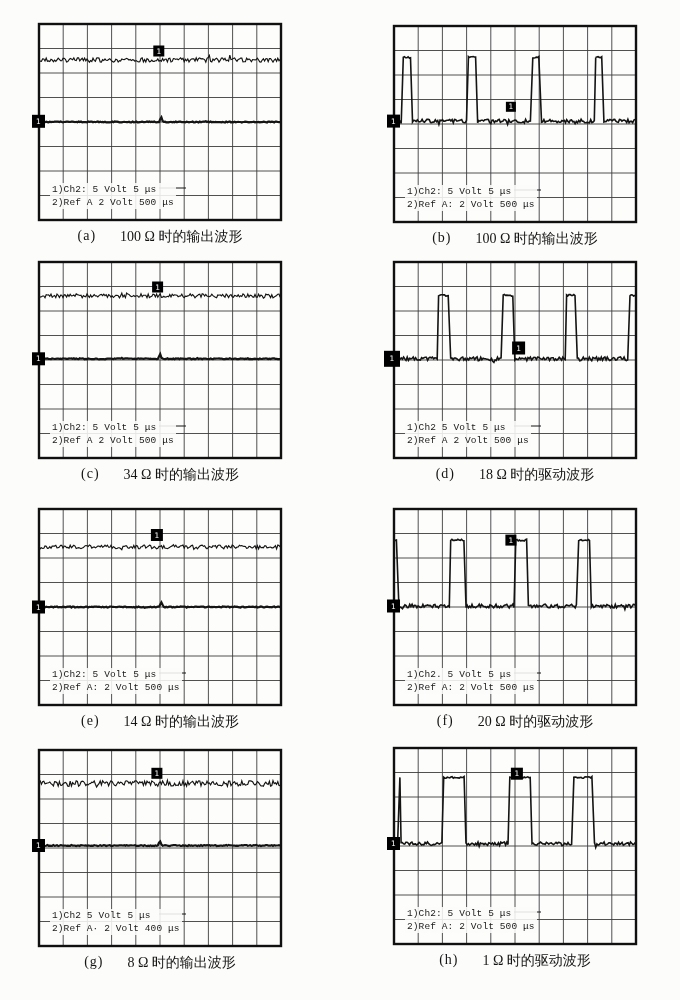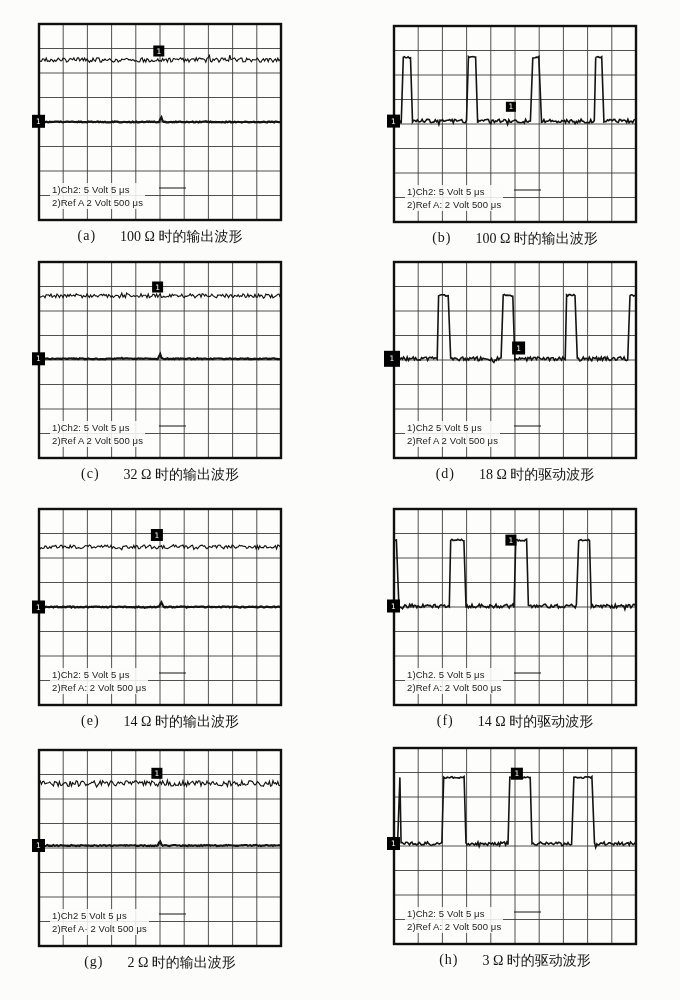--- a/index.html
+++ b/index.html
@@ -2,21 +2,21 @@
 <html><head>
 <meta charset="utf-8">
 <style>
   html,body{margin:0;padding:0;background:#ffffff;}
   .page{position:relative;width:680px;height:1000px;background:#fcfcfa;overflow:hidden;
         font-family:"Liberation Serif",serif;}
   figure.panel{position:absolute;margin:0;width:242px;}
   .scope{position:relative;width:242px;height:196px;background:#fdfdfb;}
   .scope svg{position:absolute;left:0;top:0;overflow:visible;display:block;}
   .readout{position:absolute;left:11px;bottom:11px;font-size:9.5px;line-height:13px;
-           color:#1b1b1b;font-family:Liberation Sans, sans-serif;letter-spacing:0.1px;
+           color:#1b1b1b;font-family:Liberation Mono, monospace;letter-spacing:0.1px;
            background:rgba(252,252,250,0.88);padding:0 2px;white-space:nowrap;}
   figcaption.caption{margin-top:8px;width:242px;display:flex;justify-content:center;
            gap:24px;font-size:14px;color:#141414;white-space:nowrap;}
   .caption .cap-label{letter-spacing:1px;}
 </style>
 </head>
 <body>
 
 <div class="page">
 
@@ -131,21 +131,21 @@
           <rect x="-7.0" y="90.3" width="13" height="13" fill="#000000"></rect>
           <text x="-0.5" y="99.4" fill="#ffffff" font-size="7.5" text-anchor="middle" font-family="&quot;DejaVu Sans&quot;, sans-serif">1</text>
         </svg>
       <div class="readout">
         <div>1)Ch2: 5 Volt 5 μs</div>
         <div>2)Ref A  2 Volt 500 μs</div>
       </div>
     </div>
     <figcaption class="caption">
       <span class="cap-label">(c)</span>
-      <span class="cap-text">32 Ω 时的输出波形</span>
+      <span class="cap-text">34 Ω 时的输出波形</span>
     </figcaption>
   </figure>
 
   <figure class="panel" style="left:394px;top:262px">
     <div class="scope">
       <svg class="scope-svg" width="242" height="196" viewBox="0 0 242 196">
           <g>
             <line x1="24.2" y1="0" x2="24.2" y2="196" stroke="#3d3d3d" stroke-width="0.9"></line>
             <line x1="48.4" y1="0" x2="48.4" y2="196" stroke="#3d3d3d" stroke-width="0.9"></line>
             <line x1="72.6" y1="0" x2="72.6" y2="196" stroke="#3d3d3d" stroke-width="0.9"></line>
@@ -252,21 +252,21 @@
           <rect x="-7.0" y="90.5" width="13" height="13" fill="#000000"></rect>
           <text x="-0.5" y="99.6" fill="#ffffff" font-size="7.5" text-anchor="middle" font-family="&quot;DejaVu Sans&quot;, sans-serif">1</text>
         </svg>
       <div class="readout">
         <div>1)Ch2. 5 Volt 5 μs</div>
         <div>2)Ref A: 2 Volt 500 μs</div>
       </div>
     </div>
     <figcaption class="caption">
       <span class="cap-label">(f)</span>
-      <span class="cap-text">14 Ω 时的驱动波形</span>
+      <span class="cap-text">20 Ω 时的驱动波形</span>
     </figcaption>
   </figure>
 
   <figure class="panel" style="left:39px;top:750px">
     <div class="scope">
       <svg class="scope-svg" width="242" height="196" viewBox="0 0 242 196">
           <g>
             <line x1="24.2" y1="0" x2="24.2" y2="196" stroke="#3d3d3d" stroke-width="0.9"></line>
             <line x1="48.4" y1="0" x2="48.4" y2="196" stroke="#3d3d3d" stroke-width="0.9"></line>
             <line x1="72.6" y1="0" x2="72.6" y2="196" stroke="#3d3d3d" stroke-width="0.9"></line>
@@ -288,26 +288,26 @@
           <path d="M0 33.6 L0.0 30.9 L1.2 30.9 L2.4 34.2 L3.6 31.8 L4.8 31.2 L6.0 33.8 L7.2 33.4 L8.4 33.0 L9.6 32.8 L10.8 32.0 L12.0 33.7 L13.2 34.5 L14.4 36.0 L15.6 31.6 L16.8 31.9 L18.0 32.7 L19.2 36.1 L20.4 31.5 L21.6 35.3 L22.8 35.4 L24.0 34.0 L25.2 33.1 L26.4 32.5 L27.6 33.4 L28.8 36.2 L30.0 36.4 L31.2 31.1 L32.4 36.0 L33.6 32.7 L34.8 34.0 L36.0 34.3 L37.2 30.8 L38.4 31.4 L39.6 36.2 L40.8 35.2 L42.0 32.0 L43.2 31.2 L44.4 31.5 L45.6 33.0 L46.8 35.5 L48.0 34.4 L49.2 34.8 L50.4 33.7 L51.6 33.4 L52.8 32.1 L54.0 32.5 L55.2 30.9 L56.4 34.3 L57.6 37.1 L58.8 35.2 L60.0 33.7 L61.2 30.9 L62.4 35.0 L63.6 30.8 L64.8 32.4 L66.0 33.3 L67.2 31.9 L68.4 32.4 L69.6 35.8 L70.8 32.8 L72.0 30.8 L73.2 31.7 L74.4 33.8 L75.6 35.3 L76.8 35.7 L78.0 33.7 L79.2 32.0 L80.4 33.3 L81.6 32.1 L82.8 32.6 L84.0 34.2 L85.2 34.9 L86.4 31.2 L87.6 30.8 L88.8 31.4 L90.0 33.2 L91.2 31.9 L92.4 34.4 L93.6 31.8 L94.8 32.4 L96.0 30.8 L97.2 30.8 L98.4 32.1 L99.6 33.6 L100.8 31.8 L102.0 32.8 L103.2 31.9 L104.4 35.4 L105.6 31.2 L106.8 34.8 L108.0 31.2 L109.2 32.7 L110.4 32.1 L111.6 35.2 L112.8 30.9 L114.0 31.9 L115.2 32.6 L116.4 35.4 L117.6 34.3 L118.8 36.2 L120.0 33.1 L121.2 31.8 L122.4 34.2 L123.6 31.0 L124.8 33.2 L126.0 35.2 L127.2 34.8 L128.4 30.2 L129.6 34.8 L130.8 32.3 L132.0 35.9 L133.2 35.9 L134.4 35.8 L135.6 33.3 L136.8 35.5 L138.0 35.0 L139.2 35.5 L140.4 32.1 L141.6 35.3 L142.8 35.0 L144.0 30.8 L145.2 35.7 L146.4 33.3 L147.6 36.1 L148.8 31.4 L150.0 34.7 L151.2 33.1 L152.4 32.1 L153.6 31.3 L154.8 33.1 L156.0 34.9 L157.2 31.3 L158.4 32.9 L159.6 30.8 L160.8 31.0 L162.0 35.8 L163.2 32.1 L164.4 32.9 L165.6 34.8 L166.8 34.4 L168.0 31.1 L169.2 33.5 L170.4 32.9 L171.6 34.9 L172.8 32.5 L174.0 31.6 L175.2 34.0 L176.4 34.4 L177.6 32.9 L178.8 35.1 L180.0 35.3 L181.2 35.3 L182.4 35.8 L183.6 35.2 L184.8 31.8 L186.0 33.7 L187.2 33.4 L188.4 36.3 L189.6 31.1 L190.8 31.1 L192.0 35.6 L193.2 34.0 L194.4 32.5 L195.6 31.8 L196.8 34.1 L198.0 32.9 L199.2 35.9 L200.4 34.6 L201.6 35.4 L202.8 30.8 L204.0 34.7 L205.2 33.8 L206.4 35.0 L207.6 34.7 L208.8 34.2 L210.0 30.9 L211.2 30.9 L212.4 31.1 L213.6 31.6 L214.8 33.8 L216.0 35.0 L217.2 33.9 L218.4 31.6 L219.6 32.7 L220.8 34.4 L222.0 36.0 L223.2 35.8 L224.4 36.3 L225.6 33.6 L226.8 32.2 L228.0 33.8 L229.2 34.5 L230.4 31.3 L231.6 36.1 L232.8 35.5 L234.0 30.6 L235.2 33.6 L236.4 32.8 L237.6 34.4 L238.8 31.6 L240.0 35.5 L241.2 35.6" fill="none" stroke="#141414" stroke-width="1.15"></path>
           <path d="M0 95.5 L0.0 96.0 L1.2 95.2 L2.4 95.3 L3.6 95.7 L4.8 95.9 L6.0 96.0 L7.2 95.8 L8.4 95.1 L9.6 95.8 L10.8 95.6 L12.0 95.8 L13.2 95.8 L14.4 95.1 L15.6 95.9 L16.8 95.6 L18.0 95.2 L19.2 96.0 L20.4 95.7 L21.6 95.2 L22.8 95.4 L24.0 95.7 L25.2 95.7 L26.4 95.5 L27.6 95.8 L28.8 95.7 L30.0 95.9 L31.2 95.8 L32.4 95.1 L33.6 95.6 L34.8 95.7 L36.0 95.7 L37.2 96.0 L38.4 95.6 L39.6 95.6 L40.8 96.0 L42.0 95.2 L43.2 95.3 L44.4 95.5 L45.6 95.7 L46.8 95.5 L48.0 95.9 L49.2 95.4 L50.4 95.7 L51.6 95.8 L52.8 95.7 L54.0 95.9 L55.2 95.2 L56.4 95.5 L57.6 95.6 L58.8 96.0 L60.0 95.7 L61.2 95.2 L62.4 95.8 L63.6 95.6 L64.8 95.2 L66.0 95.4 L67.2 96.0 L68.4 95.6 L69.6 95.4 L70.8 95.1 L72.0 96.0 L73.2 96.0 L74.4 95.6 L75.6 95.3 L76.8 95.7 L78.0 95.5 L79.2 95.6 L80.4 95.4 L81.6 95.3 L82.8 95.3 L84.0 95.7 L85.2 95.2 L86.4 95.8 L87.6 95.2 L88.8 95.6 L90.0 95.6 L91.2 95.4 L92.4 95.3 L93.6 95.5 L94.8 95.5 L96.0 95.1 L97.2 95.8 L98.4 95.8 L99.6 95.9 L100.8 95.7 L102.0 95.1 L103.2 95.5 L104.4 96.0 L105.6 95.2 L106.8 95.8 L108.0 96.0 L109.2 95.6 L110.4 96.0 L111.6 95.5 L112.8 96.0 L114.0 95.7 L115.2 96.0 L116.4 95.5 L117.6 95.8 L118.8 95.5 L120.0 92.7 L121.2 91.5 L122.4 94.5 L123.6 95.8 L124.8 95.5 L126.0 95.2 L127.2 95.3 L128.4 95.6 L129.6 95.8 L130.8 96.0 L132.0 95.5 L133.2 95.3 L134.4 95.1 L135.6 95.2 L136.8 95.2 L138.0 95.7 L139.2 95.5 L140.4 95.3 L141.6 96.0 L142.8 96.0 L144.0 95.3 L145.2 95.9 L146.4 95.4 L147.6 95.9 L148.8 96.0 L150.0 95.1 L151.2 95.9 L152.4 95.5 L153.6 95.9 L154.8 95.7 L156.0 95.3 L157.2 95.6 L158.4 96.0 L159.6 95.5 L160.8 96.0 L162.0 95.1 L163.2 95.9 L164.4 95.4 L165.6 95.1 L166.8 95.5 L168.0 95.1 L169.2 95.3 L170.4 95.2 L171.6 95.8 L172.8 95.3 L174.0 95.6 L175.2 95.4 L176.4 95.1 L177.6 96.0 L178.8 95.8 L180.0 95.8 L181.2 95.7 L182.4 95.7 L183.6 95.9 L184.8 95.4 L186.0 95.6 L187.2 95.1 L188.4 95.8 L189.6 94.9 L190.8 95.4 L192.0 95.3 L193.2 95.5 L194.4 95.7 L195.6 95.7 L196.8 95.9 L198.0 95.7 L199.2 95.8 L200.4 95.5 L201.6 95.5 L202.8 95.1 L204.0 95.5 L205.2 95.2 L206.4 95.1 L207.6 95.1 L208.8 95.8 L210.0 95.5 L211.2 95.1 L212.4 95.9 L213.6 95.6 L214.8 95.1 L216.0 95.3 L217.2 95.0 L218.4 95.5 L219.6 95.9 L220.8 95.5 L222.0 96.0 L223.2 95.7 L224.4 95.7 L225.6 95.7 L226.8 95.2 L228.0 95.1 L229.2 95.6 L230.4 95.7 L231.6 95.6 L232.8 95.3 L234.0 96.0 L235.2 95.2 L236.4 95.6 L237.6 95.5 L238.8 95.5 L240.0 95.2 L241.2 95.7" fill="none" stroke="#141414" stroke-width="2.2"></path>
           <line x1="120" y1="164" x2="147" y2="164" stroke="#141414" stroke-width="1"></line>
           <rect x="112.4" y="17.8" width="11" height="11" fill="#000000"></rect>
           <text x="117.9" y="25.9" fill="#ffffff" font-size="7.5" text-anchor="middle" font-family="&quot;DejaVu Sans&quot;, sans-serif">1</text>
           <rect x="-7.0" y="89.0" width="13" height="13" fill="#000000"></rect>
           <text x="-0.5" y="98.1" fill="#ffffff" font-size="7.5" text-anchor="middle" font-family="&quot;DejaVu Sans&quot;, sans-serif">1</text>
         </svg>
       <div class="readout">
         <div>1)Ch2  5 Volt 5 μs</div>
-        <div>2)Ref A· 2 Volt 500 μs</div>
+        <div>2)Ref A· 2 Volt 400 μs</div>
       </div>
     </div>
     <figcaption class="caption">
       <span class="cap-label">(g)</span>
-      <span class="cap-text">2 Ω 时的输出波形</span>
+      <span class="cap-text">8 Ω 时的输出波形</span>
     </figcaption>
   </figure>
 
   <figure class="panel" style="left:394px;top:748px">
     <div class="scope">
       <svg class="scope-svg" width="242" height="196" viewBox="0 0 242 196">
           <g>
             <line x1="24.2" y1="0" x2="24.2" y2="196" stroke="#3d3d3d" stroke-width="0.9"></line>
             <line x1="48.4" y1="0" x2="48.4" y2="196" stroke="#3d3d3d" stroke-width="0.9"></line>
             <line x1="72.6" y1="0" x2="72.6" y2="196" stroke="#3d3d3d" stroke-width="0.9"></line>
@@ -333,17 +333,17 @@
           <rect x="-7.0" y="89.0" width="13" height="13" fill="#000000"></rect>
           <text x="-0.5" y="98.1" fill="#ffffff" font-size="7.5" text-anchor="middle" font-family="&quot;DejaVu Sans&quot;, sans-serif">1</text>
         </svg>
       <div class="readout">
         <div>1)Ch2: 5 Volt 5 μs</div>
         <div>2)Ref A: 2 Volt 500 μs</div>
       </div>
     </div>
     <figcaption class="caption">
       <span class="cap-label">(h)</span>
-      <span class="cap-text">3 Ω 时的驱动波形</span>
+      <span class="cap-text">1 Ω 时的驱动波形</span>
     </figcaption>
   </figure>
 
 </div>
 
 </body></html>

